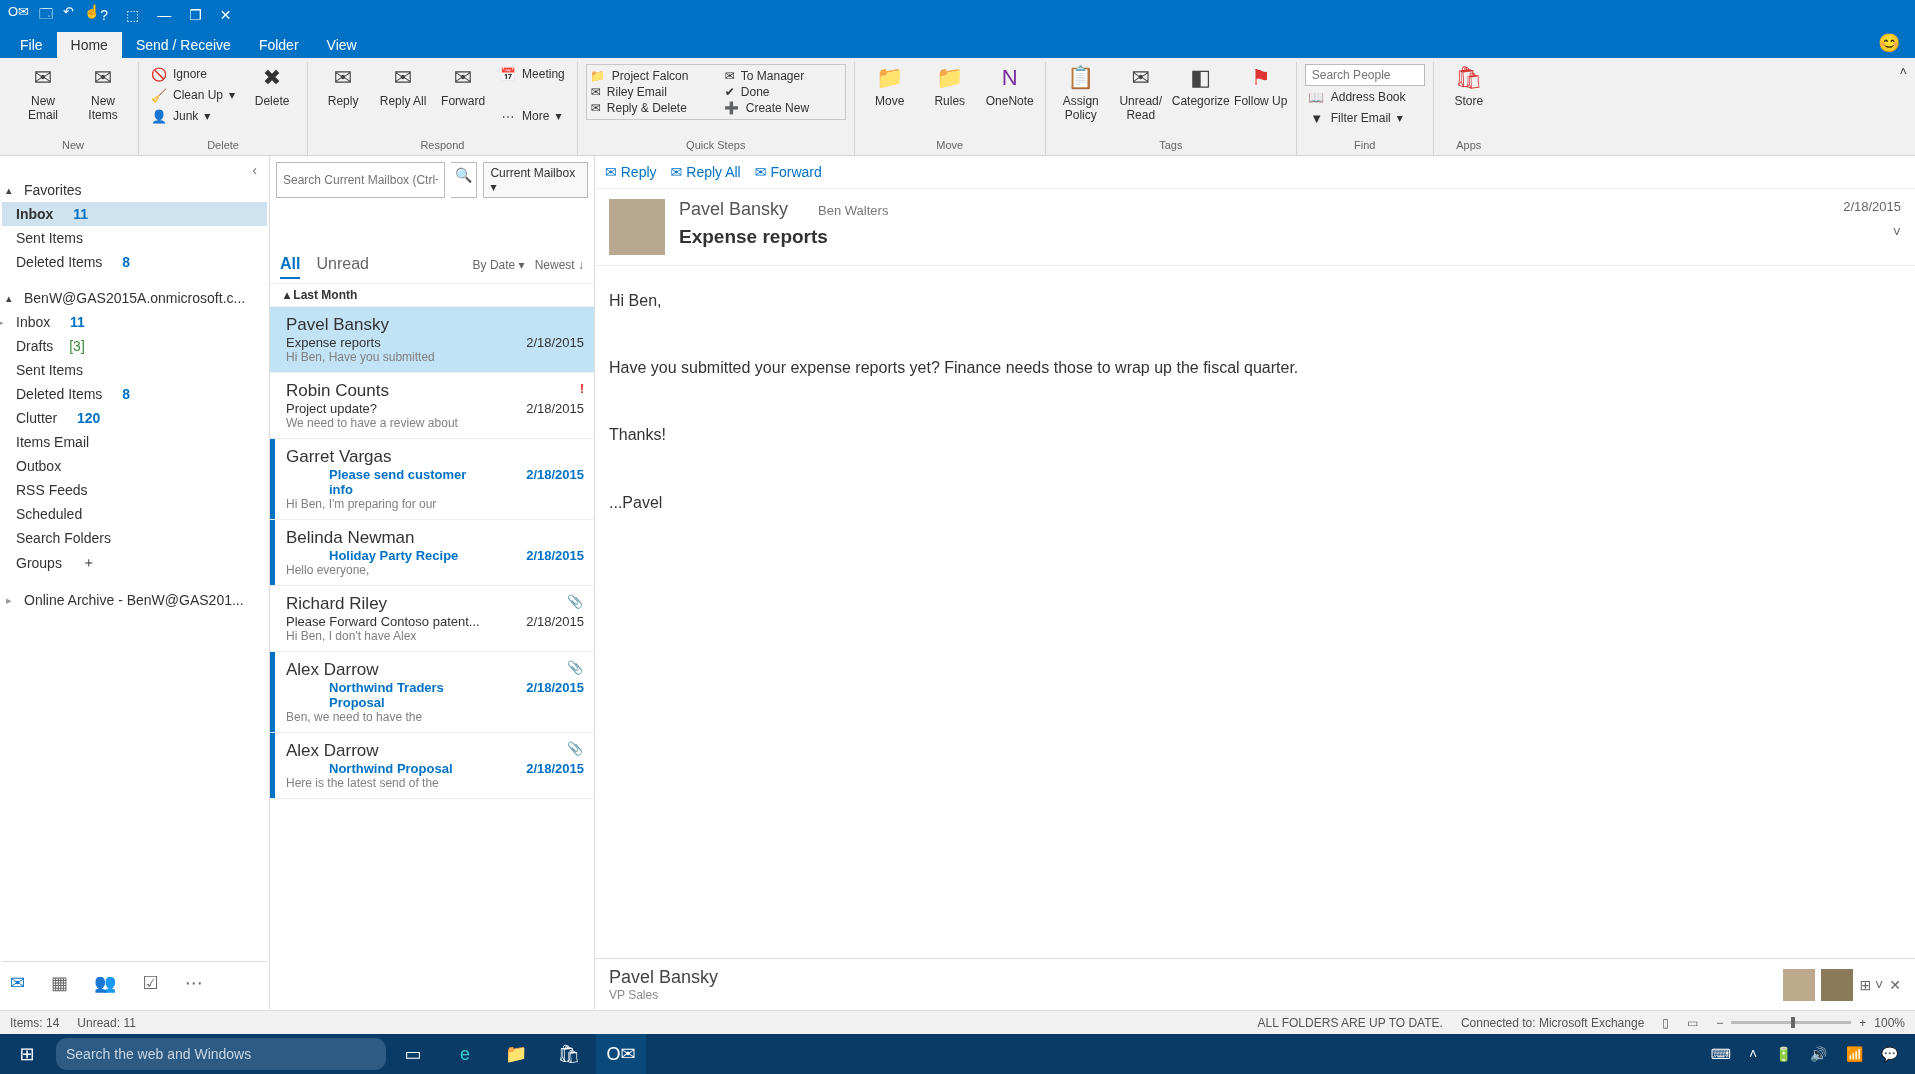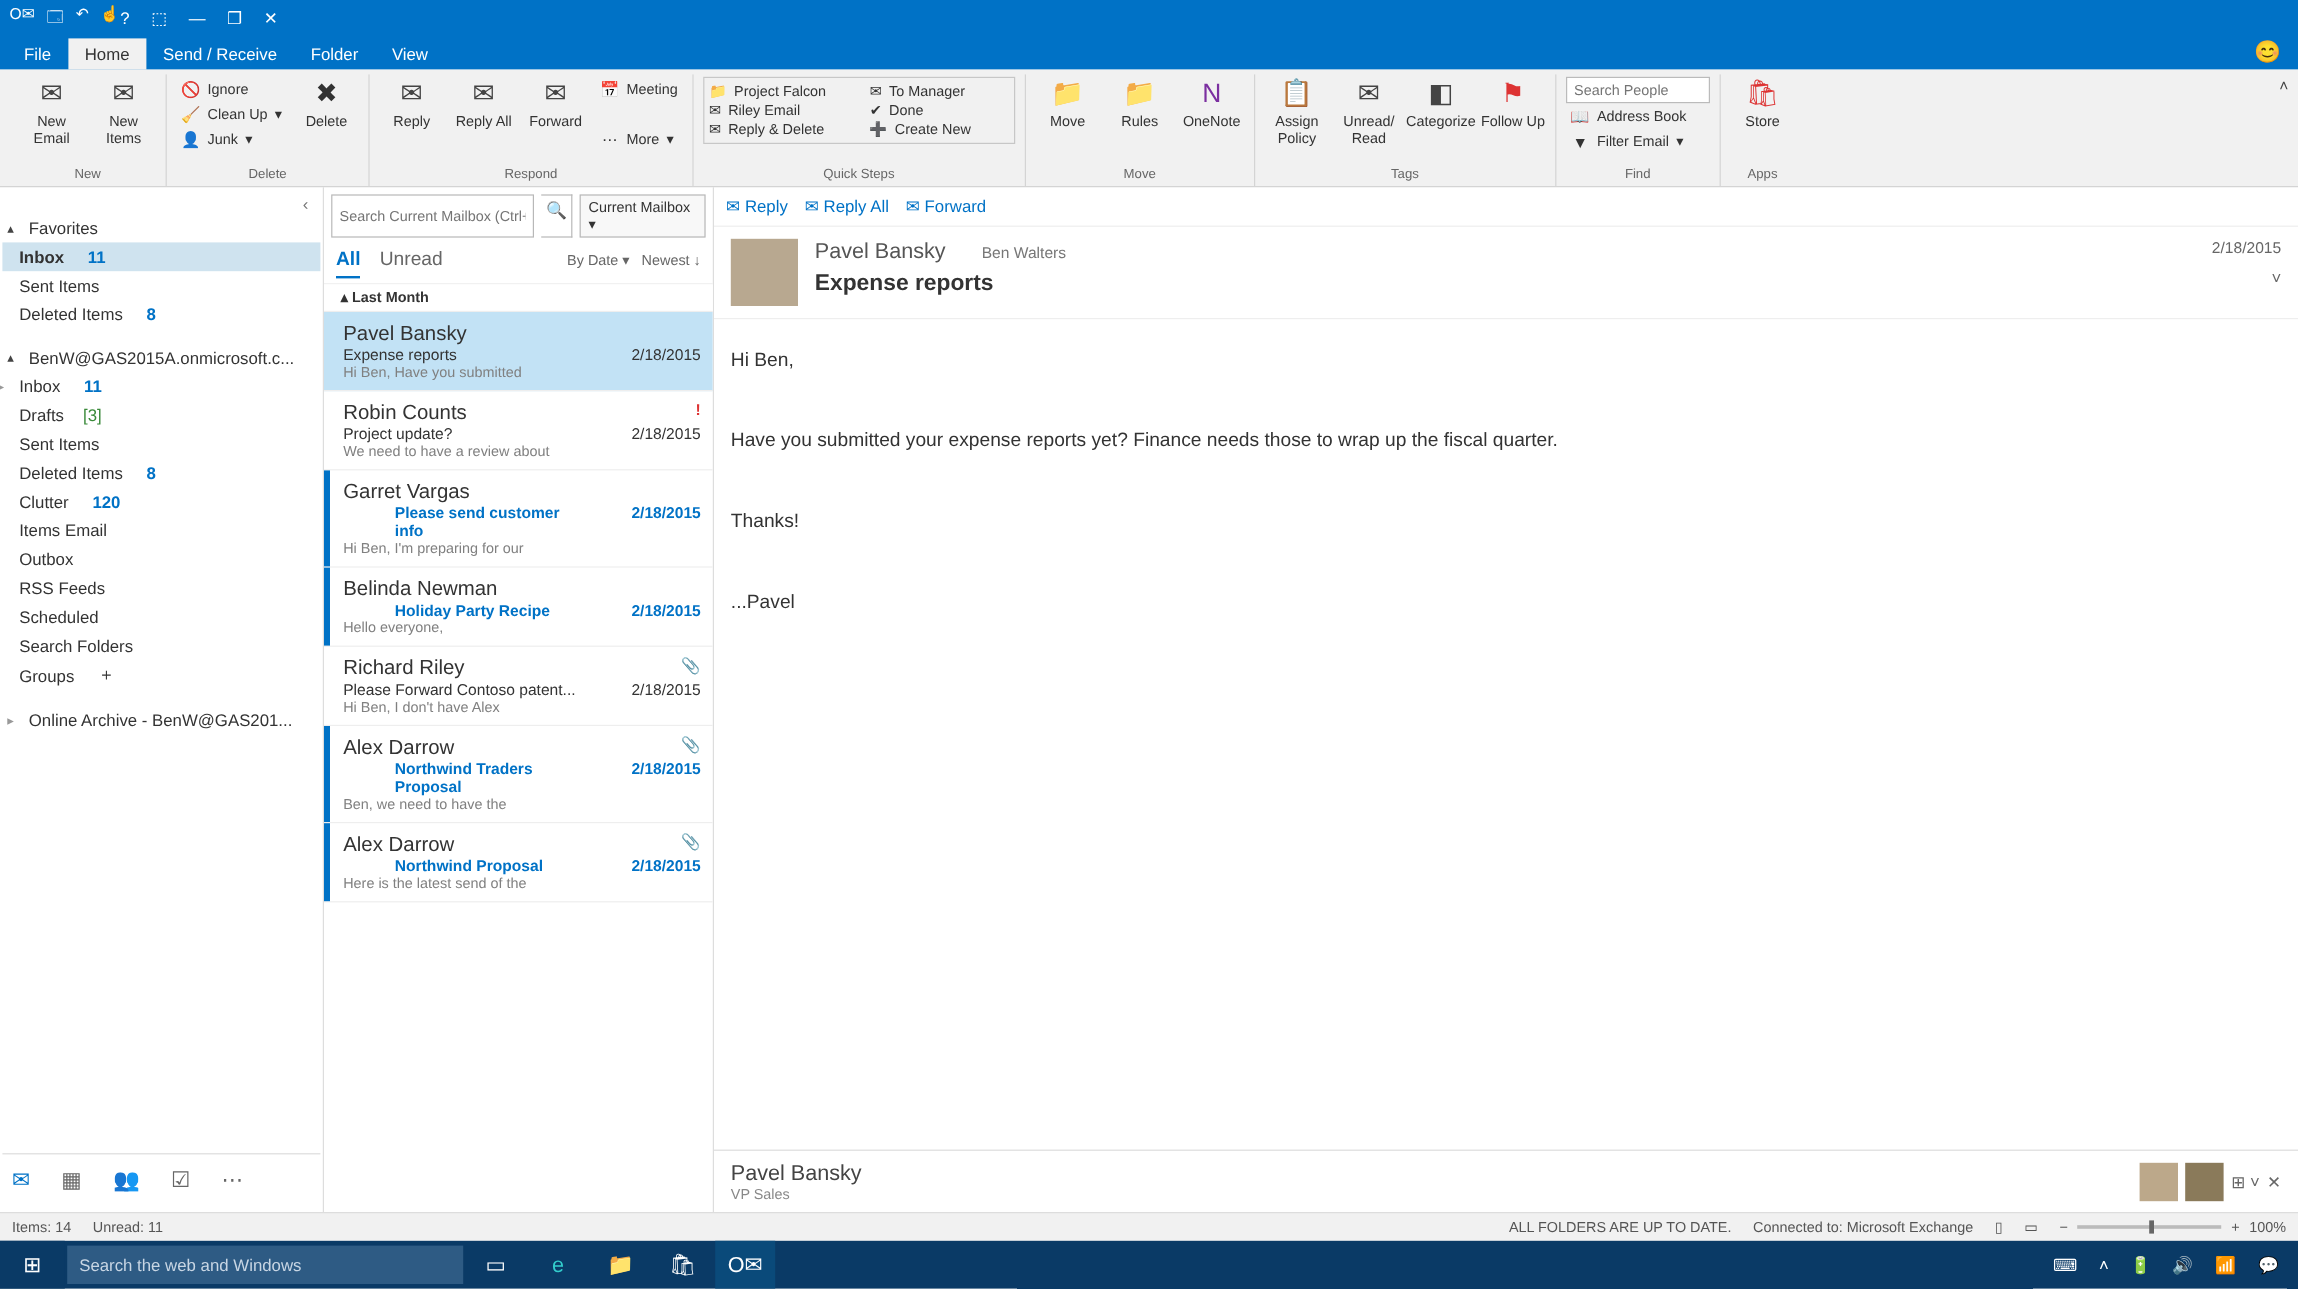--- a/index.html
+++ b/index.html
@@ -38,21 +38,21 @@
 .nav-node .count { color:#0072c6; font-weight:bold;}
 .nav-node.selected { background:#cfe3ef; }
 .nav-sub { padding-left:14px;}
 .nav-switch { border-top:1px solid #ddd; padding:10px 8px; display:flex; gap:26px; font-size:18px; color:#666;}
 .nav-collapse { text-align:right; padding-right:10px; color:#777; font-size:14px;}
 
 .msglist { width:325px; border-right:1px solid #ddd; display:flex; flex-direction:column; }
 .ml-search { display:flex; padding:6px 6px; gap:6px; }
 .ml-search input { flex:1; border:1px solid #b8b8b8; padding:4px 6px; font-size:12px; color:#888;}
 .ml-scope { border:1px solid #b8b8b8; padding:3px 6px; font-size:12px; background:#f8f8f8;}
-.ml-filter { display:flex; align-items:baseline; padding:4px 10px; border-bottom:1px solid #eee; gap:16px;}
+.ml-filter { display:flex; align-items:baseline; padding:4px 10px; border-bottom:1px solid #eee; gap:16px;margin-top:47px;}
 .ml-filter .flt { font-size:16px; color:#666; cursor:pointer;}
 .ml-filter .flt.active { color:#0072c6; font-weight:bold; border-bottom:2px solid #0072c6; padding-bottom:4px;}
 .ml-filter .sorters { margin-left:auto; font-size:12px; color:#666; display:flex; gap:10px;}
 .ml-grouphdr { background:#fff; padding:4px 14px; font-size:12px; font-weight:bold; border-bottom:1px solid #eee;}
 .ml-item { border-bottom:1px solid #eee; padding:8px 10px 8px 16px; cursor:pointer; position:relative;}
 .ml-item.selected { background:#c2e2f5; }
 .ml-item .bluebar { position:absolute; left:0; top:0; bottom:0; width:5px; background:#0072c6; display:none;}
 .ml-item.unread .bluebar { display:block;}
 .ml-sender { font-size:17px; color:#333;}
 .ml-line2 { display:flex; justify-content:space-between; font-size:13px;}
@@ -78,21 +78,21 @@
 .rd-people .pimg { width:32px; height:32px; background:#bca88a;}
 
 .statusbar { height:24px; background:#f1f1f1; border-top:1px solid #ddd; display:flex; align-items:center; padding:0 10px; font-size:12px; color:#555; gap:18px;}
 .statusbar .fill { flex:1;}
 .zoomctrl { display:flex; align-items:center; gap:8px;}
 .zoomtrack { width:120px; height:3px; background:#bbb; position:relative;}
 .zoomthumb { position:absolute; left:50%; top:-4px; width:4px; height:11px; background:#666;}
 
 .taskbar { height:40px; background:#0a3a66; display:flex; align-items:center; gap:2px; color:#fff;}
 .taskbar .start { width:54px; height:40px; display:flex; align-items:center; justify-content:center; font-size:18px; background:#0a3a66;}
-.taskbar .searchbox { width:330px; height:32px; background:#2e5b84; display:flex; align-items:center; padding:0 10px; color:#c8d6e4; font-size:14px;}
+.taskbar .searchbox { width:330px; height:32px; background:#2e5b84; display:flex; align-items:center; padding:0 10px; color:#c8d6e4; font-size:14px;border-radius:11px;}
 .taskbar .tbicon { width:50px; height:40px; display:flex; align-items:center; justify-content:center; font-size:18px;}
 .taskbar .tray { margin-left:auto; display:flex; gap:18px; padding-right:16px; align-items:center;}
 </style>
 </head>
 <body>
 
 <div class="titlebar">
   <div class="sys-icons">
     <span>O✉</span>
     <span>🗔</span>

